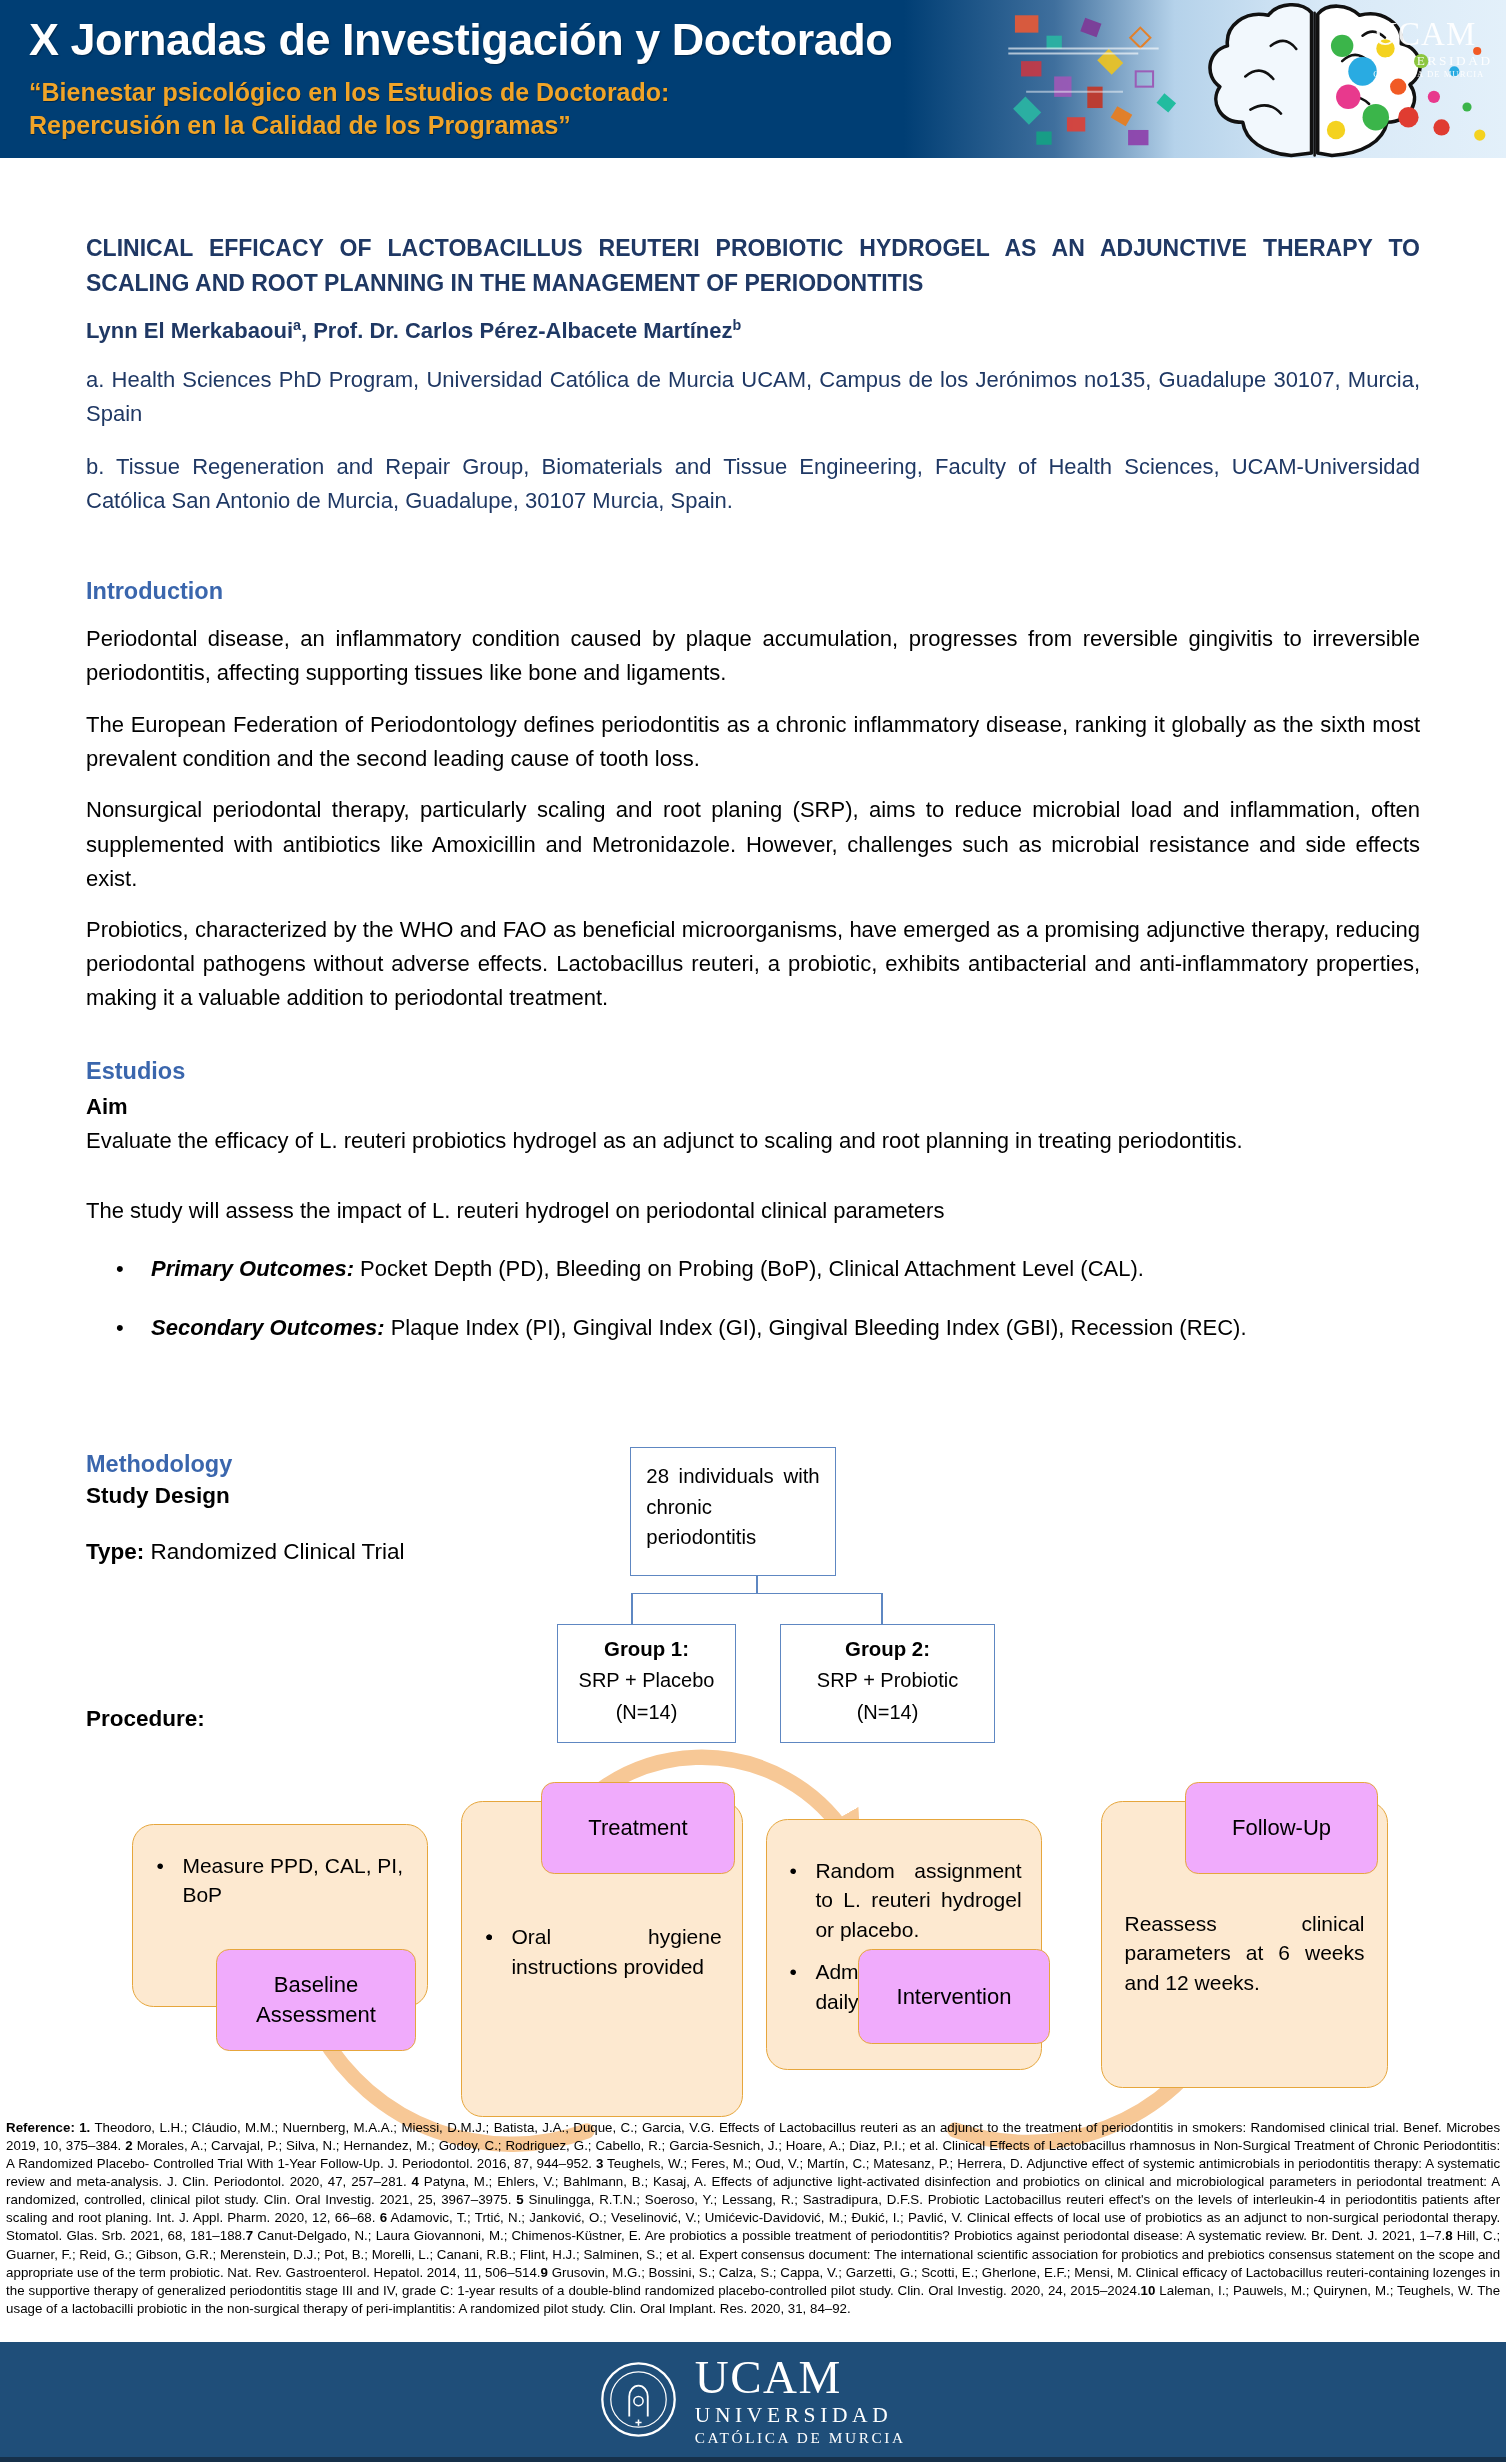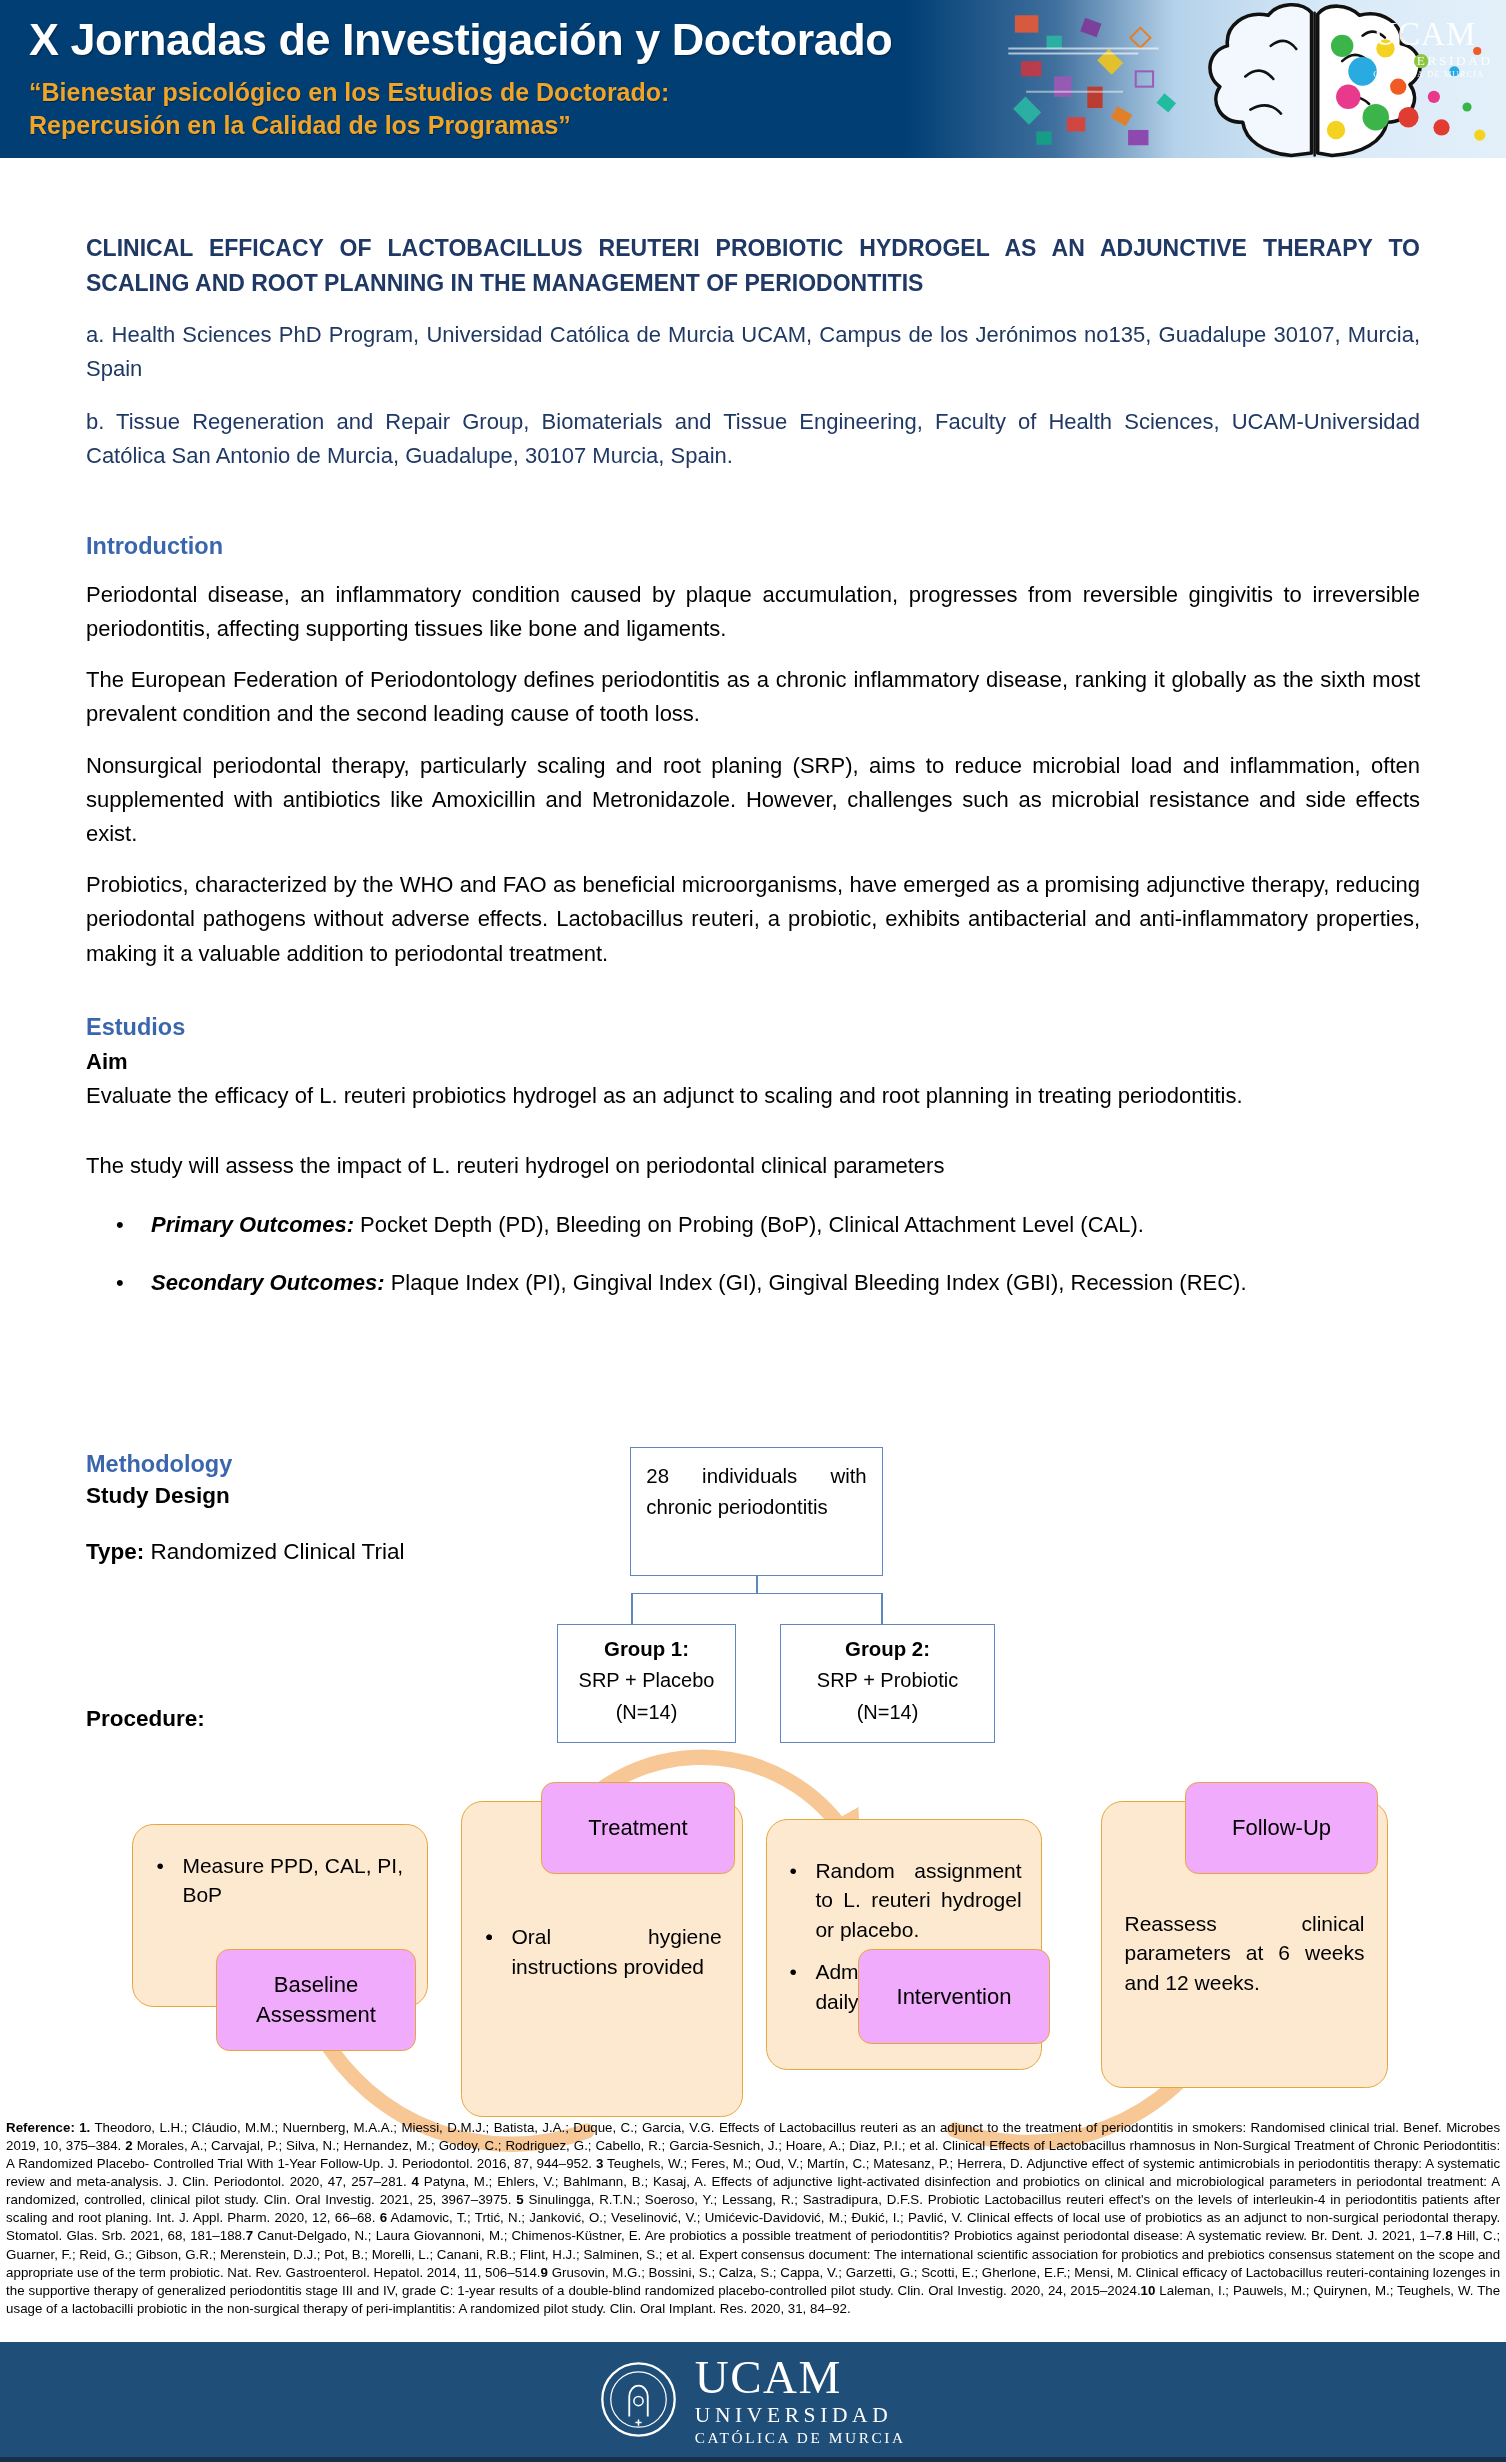--- a/index.html
+++ b/index.html
@@ -61,21 +61,21 @@
   .study-design{position:absolute;left:0;top:32px;font-size:22.5px;font-weight:bold;}
   .type-line{position:absolute;left:0;top:88px;font-size:22.5px;}
   .type-line b{font-weight:bold;}
   .procedure-label{position:absolute;left:0;top:255px;font-size:22.5px;font-weight:bold;}
   
   .flowchart{position:absolute;left:409px;top:-4.1px;width:613px;height:296px;}
   .fbox{
     position:absolute;background:#fff;border:1.5px solid #5E87C2;box-sizing:border-box;
     font-size:20.4px;
   }
-  .fbox.top{left:135px;top:0;width:253px;height:129px;padding:13.3px 15.3px;text-align:justify;line-height:1.5;}
+  .fbox.top{left:135px;top:0;width:206px;height:129px;padding:13.3px 15.3px;text-align:justify;line-height:1.5;}
   .conn{position:absolute;background:#5E87C2;}
   .conn.v1{left:261px;top:129px;width:1.5px;height:17.4px;}
   .conn.h1{left:136px;top:146px;width:251px;height:1.5px;}
   .conn.v2{left:136px;top:146px;width:1.5px;height:31px;}
   .conn.v3{left:386px;top:146px;width:1.5px;height:31px;}
   .fbox.grp{top:177px;height:119px;text-align:center;padding:10.2px 5.1px;box-sizing:border-box;}
   .fbox.g1{left:62px;width:179px;}
   .fbox.g2{left:285px;width:215px;}
   .fbox.grp .gl{font-weight:bold;font-size:20.4px;margin-top:3.1px;}
   .fbox.grp .gt{font-size:20px;margin-top:8.2px;}
@@ -182,20 +182,21 @@
     <div class="big">UCAM</div>
     <div class="mid">UNIVERSIDAD</div>
     <div class="small">CATÓLICA DE MURCIA</div>
   </div>
 </header>
 
 <main class="content">
 
   <div class="poster-title">CLINICAL EFFICACY OF LACTOBACILLUS REUTERI PROBIOTIC HYDROGEL AS AN ADJUNCTIVE THERAPY TO SCALING AND ROOT PLANNING IN THE MANAGEMENT OF PERIODONTITIS</div>
 
+  <div class="authors"><span>Lynn El Merkabaoui</span><sup>a</sup><span>, Prof. Dr. Carlos Pérez-Albacete Martínez</span><sup>b</sup></div>
 
   <div class="affil">a. Health Sciences PhD Program, Universidad Católica de Murcia UCAM, Campus de los Jerónimos no135, Guadalupe 30107, Murcia, Spain</div>
   <div class="affil">b. Tissue Regeneration and Repair Group, Biomaterials and Tissue Engineering, Faculty of Health Sciences, UCAM-Universidad Católica San Antonio de Murcia, Guadalupe, 30107 Murcia, Spain.</div>
 
   <h2 class="sec" id="intro-heading">Introduction</h2>
   <div class="bodytext" id="intro-paras">
       <p>Periodontal disease, an inflammatory condition caused by plaque accumulation, progresses from reversible gingivitis to irreversible periodontitis, affecting supporting tissues like bone and ligaments.</p>
       <p>The European Federation of Periodontology defines periodontitis as a chronic inflammatory disease, ranking it globally as the sixth most prevalent condition and the second leading cause of tooth loss.</p>
       <p>Nonsurgical periodontal therapy, particularly scaling and root planing (SRP), aims to reduce microbial load and inflammation, often supplemented with antibiotics like Amoxicillin and Metronidazole. However, challenges such as microbial resistance and side effects exist.</p>
       <p>Probiotics, characterized by the WHO and FAO as beneficial microorganisms, have emerged as a promising adjunctive therapy, reducing periodontal pathogens without adverse effects. Lactobacillus reuteri, a probiotic, exhibits antibacterial and anti-inflammatory properties, making it a valuable addition to periodontal treatment.</p>

